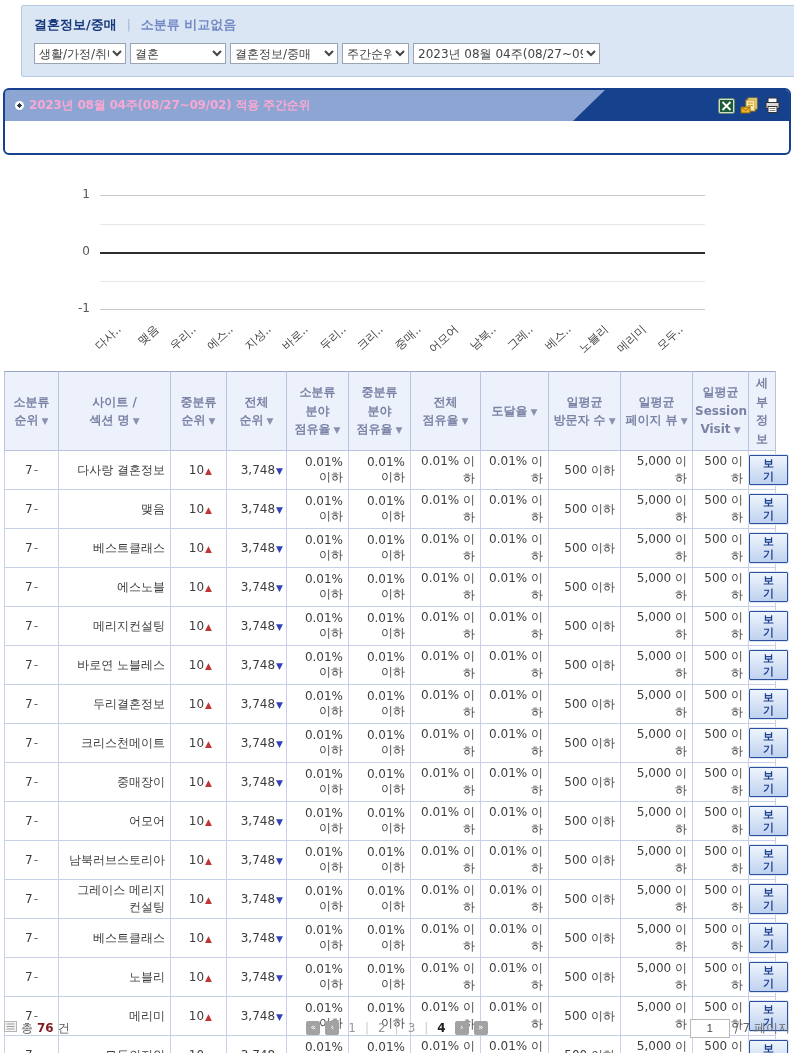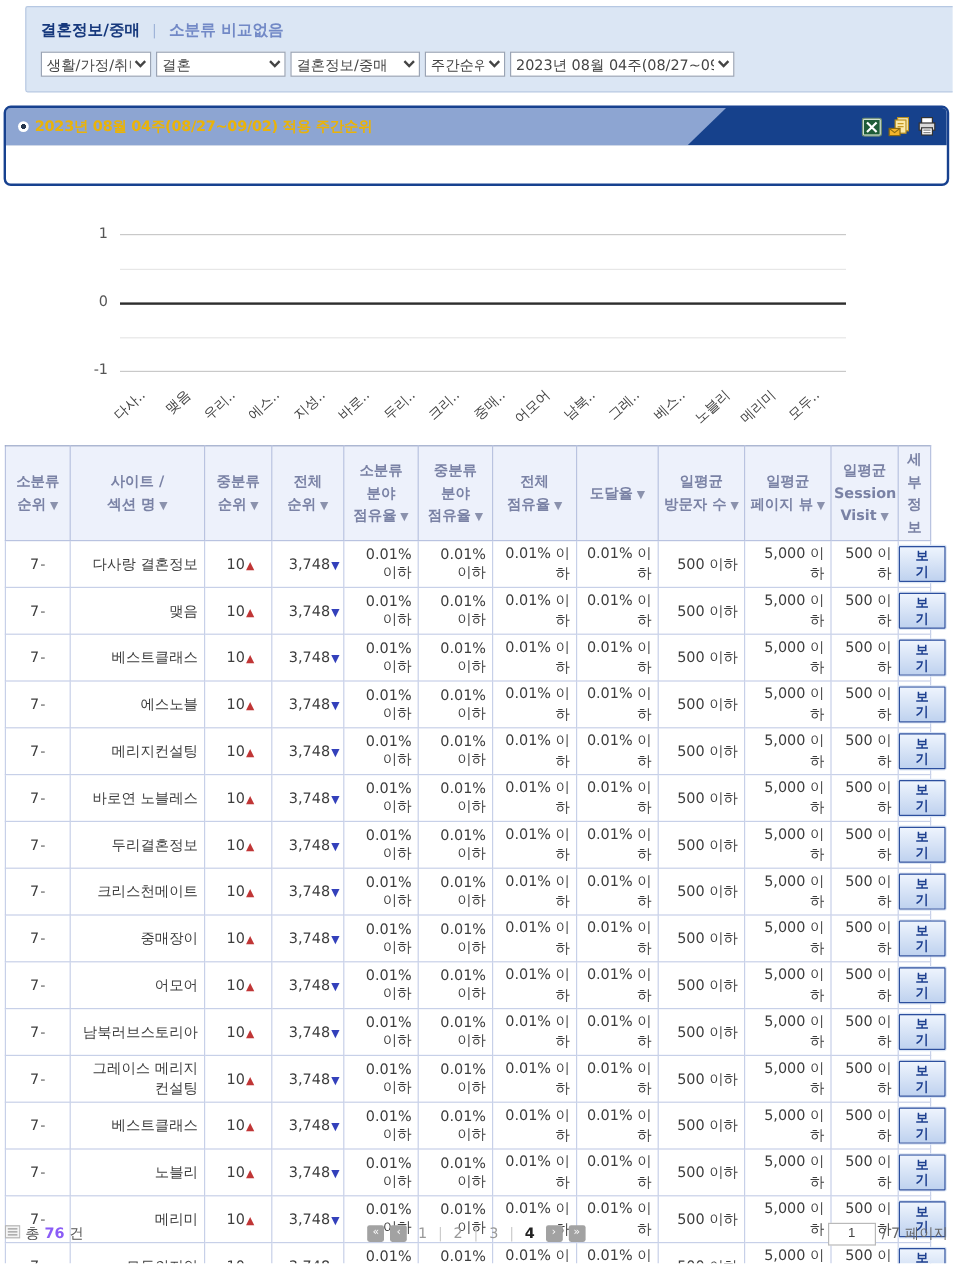--- a/index.html
+++ b/index.html
@@ -11,32 +11,32 @@
   .filter-box { position:absolute; left:21px; top:5px; width:784px; height:72px;
     background:#dbe6f4; border:1px solid #b6c8e2; border-radius:2px; padding:10px 12px 0 12px; }
   .filter-title-row { display:flex; align-items:center; gap:10px; }
   .cat-title { font-size:13px; font-weight:bold; color:#16387c; }
   .title-divider { color:#9fb4d8; font-size:12px; }
   .sub-title { font-size:13px; font-weight:bold; color:#7289c6; cursor:pointer; }
   .filter-selects { margin-top:9px; display:flex; gap:4px; }
   .filter-selects select, .controls select {
     height:21px; font-size:12px; color:#444; border:1px solid #9aa4b5; background:#fff;
     font-family:"DejaVu Sans","Liberation Sans",sans-serif; }
-  .f1{width:92px}.f2{width:108px}.f3{width:108px}.f4{width:67px}.f5{width:187px}
+  .f1{width:92px}.f2{width:96px}.f3{width:108px}.f4{width:67px}.f5{width:187px}
 
   
   .panel { position:absolute; left:3px; top:88px; width:788px; height:67px;
     border:2px solid #17418f; border-radius:6px; background:#fff; overflow:hidden; }
   .titlebar { position:relative; height:31px; background:#16418c; }
   .titlebar .tab { position:absolute; inset:0; background:#8da5d2;
     clip-path:polygon(0 0, 600px 0, 568px 100%, 0 100%); }
   .titlebar-inner { position:absolute; inset:0; display:flex; align-items:center; padding:0 8px; }
   .bullet { width:9px; height:9px; border-radius:50%; margin:0 5px 0 2px; flex:none;
     background:radial-gradient(circle at 50% 50%, #26364f 0 2px, #fff 2.2px); }
-  .bar-title { font-size:12px; font-weight:bold; color:#eab308; letter-spacing:-0.2px; }
+  .bar-title { font-size:12px; font-weight:bold; color:#f9a8d4; letter-spacing:-0.2px; }
   .bar-icons { margin-left:auto; display:flex; gap:5px; align-items:center; }
   .bar-icons span { display:inline-flex; cursor:pointer; }
   .controls { height:32px; display:flex; align-items:center; padding:0 9px; background:#fff; }
   .orange-label { color:#e87d14; font-weight:bold; font-size:13px; }
   .arrow-ic { display:inline-flex; margin:0 1px; cursor:pointer; }
   .controls .metric { width:136px; margin-left:6px; }
   .compare-label { margin-left:auto; }
   .controls .compare { width:200px; margin-left:8px; margin-right:2px; }
 
   
@@ -69,21 +69,21 @@
   .mark-down { color:#3340bb; font-size:9px; margin-left:1px; }
   .view-btn { display:inline-block; font-size:11px; font-weight:bold; color:#1d3f8f;
     border:1px solid #2c4f9e; background:linear-gradient(#eef4fd,#bfd2ef);
     padding:1px 13px; line-height:13px; cursor:pointer; border-radius:1px;
     box-shadow:0 0 0 1px #dce6f5; font-family:"DejaVu Sans","Liberation Sans",sans-serif; }
 
   
   .footer { position:absolute; left:4px; top:1015px; width:786px; height:26px;
     display:flex; align-items:center; font-size:12px; color:#555; }
   .total { display:flex; align-items:center; gap:4px; }
-  .total .num { color:#8b5cf6; font-weight:bold; }
+  .total .num { color:#7f1d1d; font-weight:bold; }
   .pagination { position:absolute; left:0; right:0; margin:auto; width:max-content;
     display:flex; align-items:center; gap:5px; }
   .pbtn { width:14px; height:14px; background:#a2a2a2; border-radius:2px; color:#fff;
     font-size:9px; line-height:13px; text-align:center; cursor:pointer; display:inline-block; }
   .pnum { color:#999; padding:0 4px; cursor:pointer; }
   .pnum.cur { color:#222; font-weight:bold; }
   .psep { color:#ccc; }
   .page-info { margin-left:auto; display:flex; align-items:center; gap:5px; color:#666; }
   .page-info input { width:40px; height:19px; text-align:center; font-size:11px;
     border:1px solid #b9b9b9; color:#444; }

